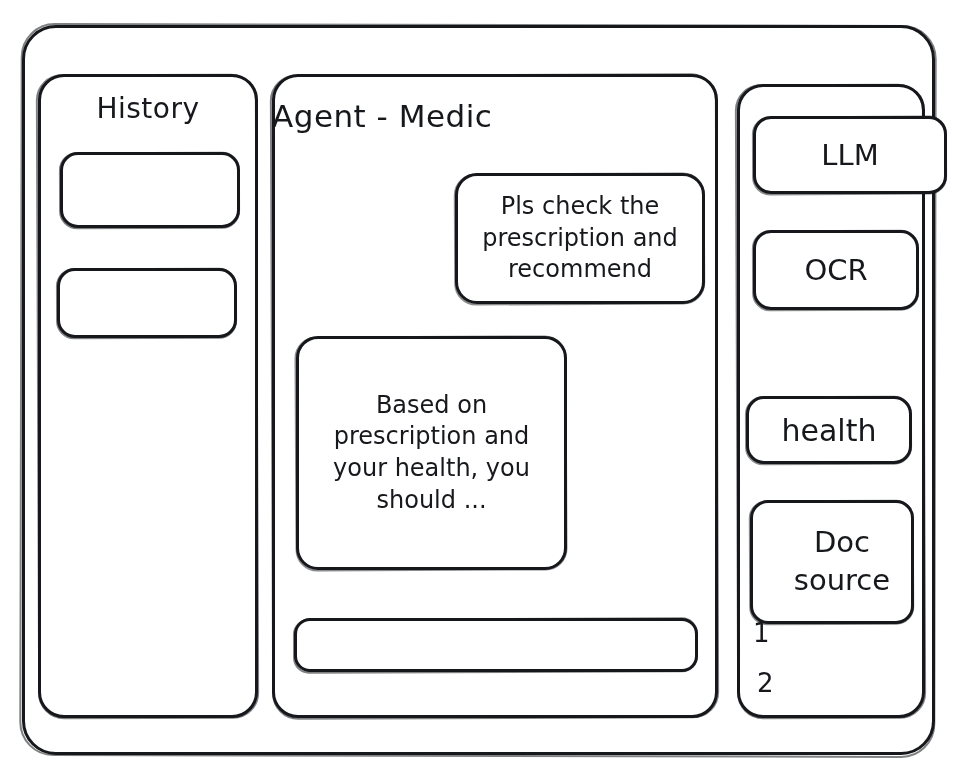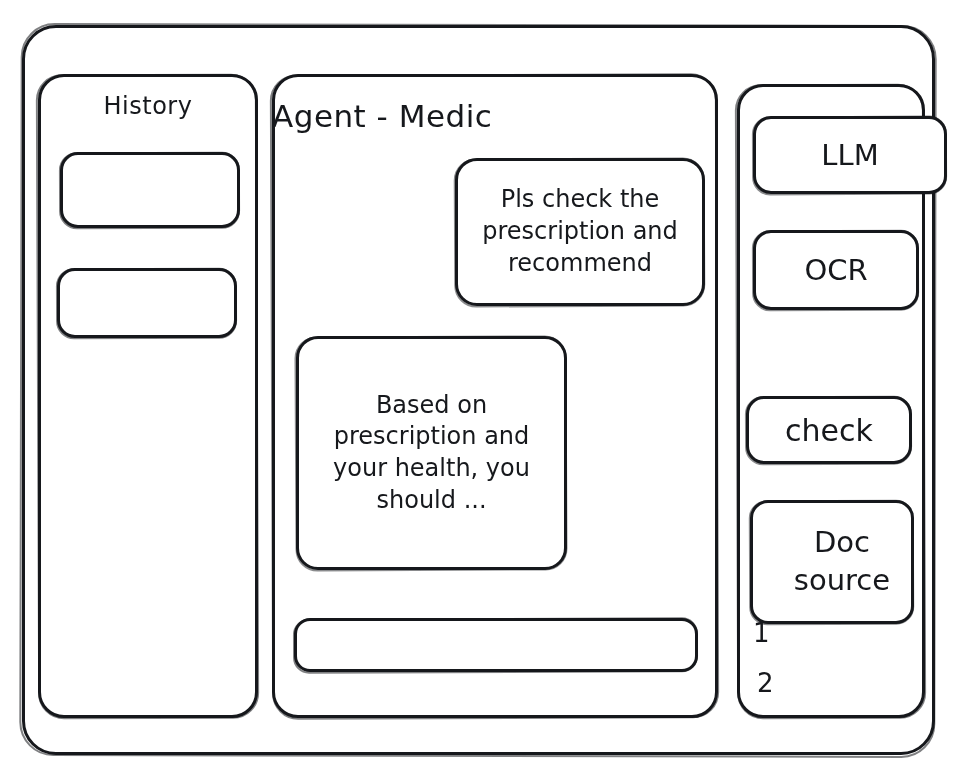--- a/index.html
+++ b/index.html
@@ -62,21 +62,21 @@
     top: 74px;
     width: 220px;
     height: 644px;
   }
   #history-title {
     position: absolute;
     left: 38px;
     top: 92px;
     width: 220px;
     text-align: center;
-    font-size: 24px;
+    font-size: 28px;
     letter-spacing: 0.5px;
   }
   .history-item {
     border: 3px solid #16181c;
     border-radius: 18px;
   }
   #history-item-1 { left: 60px; top: 152px; width: 180px; height: 76px; }
   #history-item-2 { left: 57px; top: 268px; width: 180px; height: 70px; }
 
   
@@ -116,23 +116,23 @@
     left: -4px; top: -3px; right: -3px; bottom: -4px;
     border: 2px solid #16181c;
     border-radius: inherit;
     opacity: 0.5;
     transform: rotate(-0.3deg);
     pointer-events: none;
   }
 
   #user-bubble {
     left: 455px;
-    top: 158px;
+    top: 173px;
     width: 250px;
-    height: 148px;
+    height: 131px;
   }
   #agent-bubble {
     left: 296px;
     top: 336px;
     width: 271px;
     height: 234px;
   }
 
   #composer {
     left: 294px;
@@ -213,19 +213,19 @@
 <div class="bubble" id="agent-bubble">Based on prescription and your health, you should ...</div>
 
 <div class="sketch" id="composer" placeholder=""></div>
 
 <div class="sketch panel" id="tools-panel"></div>
 
 <div class="tool-btn" id="tool-llm">LLM</div>
 
 <div class="tool-btn" id="tool-ocr">OCR</div>
 
-<div class="tool-btn" id="tool-params">check</div>
+<div class="tool-btn" id="tool-params">health</div>
 
 <div class="tool-btn" id="tool-docsource">Doc source</div>
 
 <div class="doc-index" id="doc-index-1">1</div>
 
 <div class="doc-index" id="doc-index-2">2</div>
 
 </body></html>

